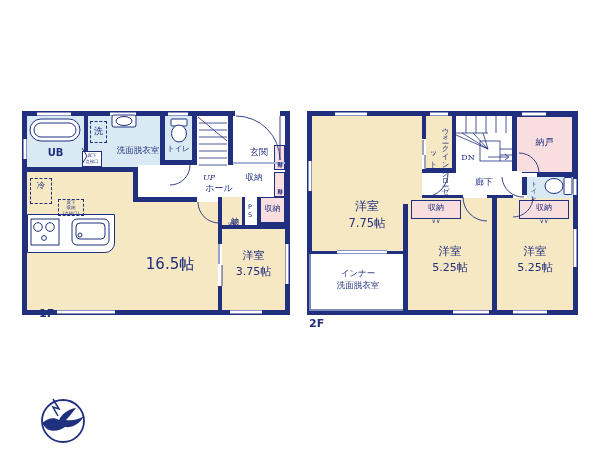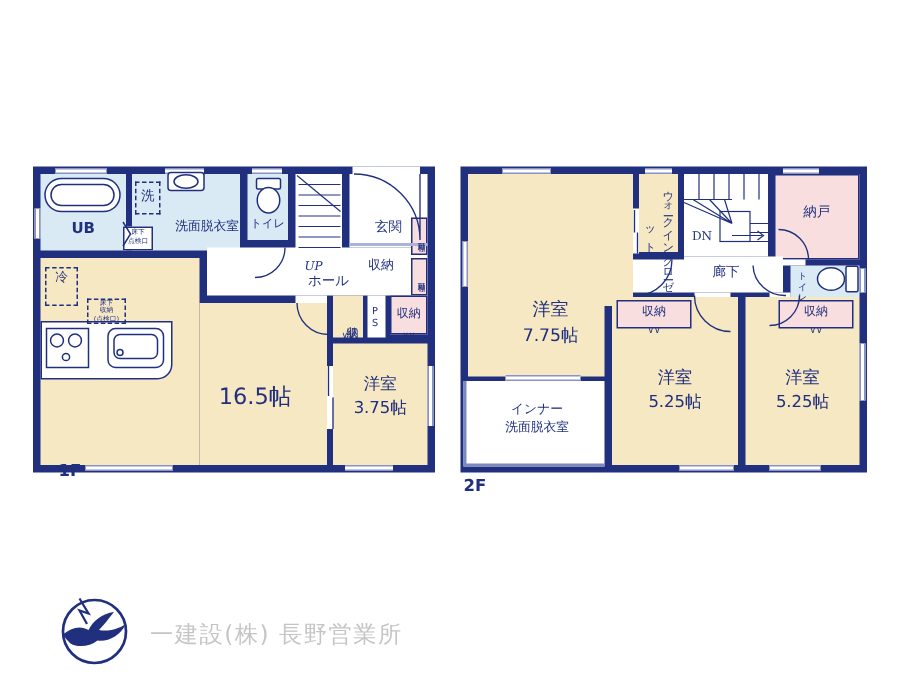--- a/index.html
+++ b/index.html
@@ -197,15 +197,14 @@
     <div class="lbl" style="left:190px;top:134px;width:76px;font-size:11.5px;">洋室</div>
     <div class="lbl" style="left:190px;top:151px;width:76px;font-size:11px;">5.25帖</div>
   </div>
   <div class="floor-tag" style="left:309px;top:317px;">2F</div>
 
   <svg style="left:38px;top:396px;" width="50" height="50" viewBox="0 0 50 50">
     <circle cx="25" cy="25" r="21" fill="none" stroke="#20307f" stroke-width="1.8"></circle>
     <path d="M4 27 C10 22 16 21 21 24 C24 18 30 13 38 12 C34 17 31 21 28 24 C33 25 40 24 46 20 C42 28 34 32 27 31 C22 35 14 36 9 33 C7 31 5 29 4 27 Z" fill="#20307f"></path>
     <path d="M15 3 L21 13 L15 11 L20 20" stroke="#20307f" stroke-width="1.5" fill="none"></path>
   </svg>
-  <div class="footer-text" style="left:100px;top:413px;">一建設(株) 長野営業所</div>
 
 </div>
 
 </body></html>

